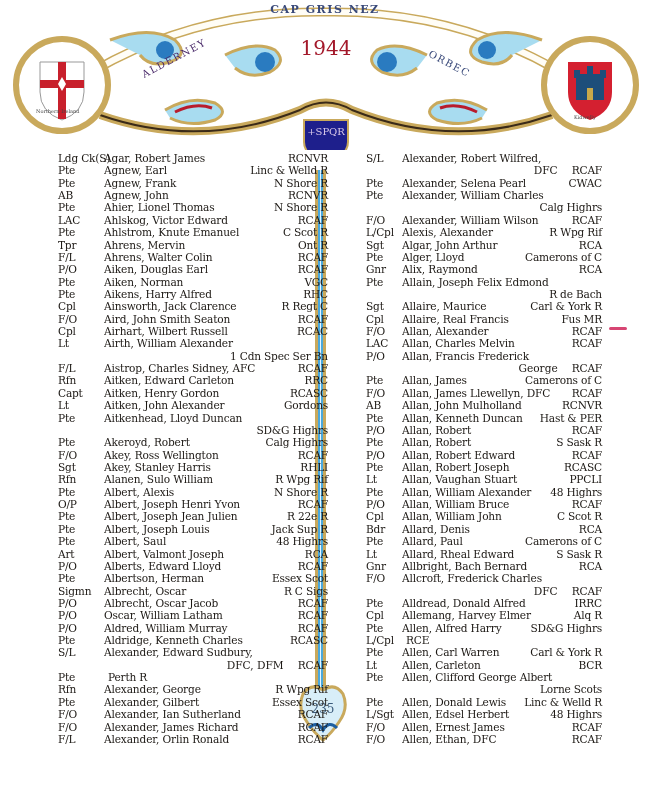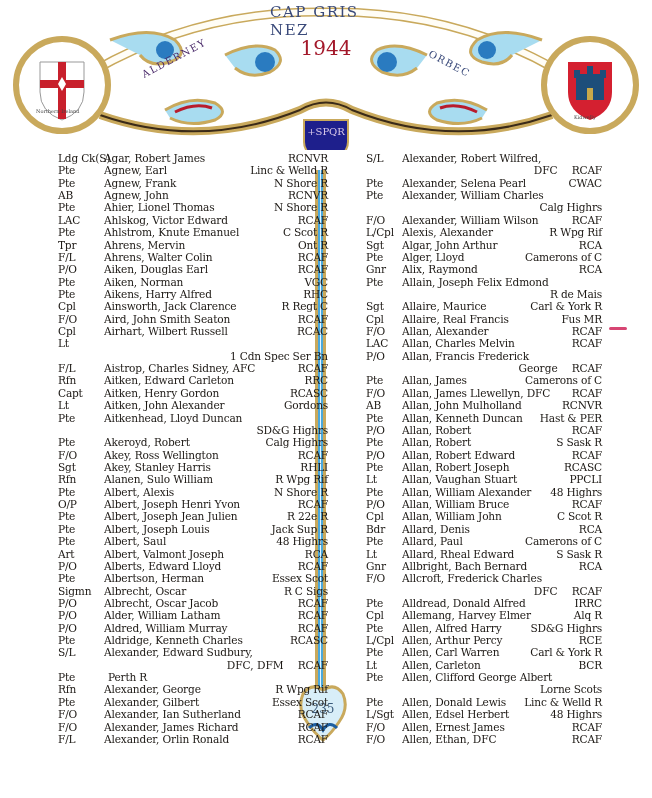--- a/index.html
+++ b/index.html
@@ -66,21 +66,21 @@
       <rect x="574" y="70" width="6" height="8" fill="#1d4e7a"></rect>
       <rect x="587" y="66" width="6" height="10" fill="#1d4e7a"></rect>
       <rect x="600" y="70" width="6" height="8" fill="#1d4e7a"></rect>
       <rect x="587" y="88" width="6" height="12" fill="#c8a94a"></rect>
     </g>
 
     <g>
       <path d="M304 120 L348 120 L348 142 Q348 156 326 162 Q304 156 304 142 Z" fill="#1e1f8c" stroke="#c9a95c" stroke-width="2"></path>
     </g>
   </svg>
-  <div style="position:absolute;left:270px;top:3px;width:110px;font-size:15px;color:#3a4a7a;letter-spacing:1.5px;">CAP GRIS NEZ</div>
+  <div style="position:absolute;left:270px;top:3px;width:110px;text-align:center;font-size:11px;color:#3a4a7a;letter-spacing:1.5px;font-weight:bold;">CAP GRIS NEZ</div>
   <div style="position:absolute;left:290px;top:36px;width:72px;text-align:center;font-size:20px;color:#a3182a;">1944</div>
   <div style="position:absolute;left:140px;top:70px;font-size:10px;color:#4a2a6a;letter-spacing:1.5px;transform:rotate(-28deg);transform-origin:left top;">ALDERNEY</div>
   <div style="position:absolute;left:432px;top:48px;font-size:10px;color:#3a4a7a;letter-spacing:1.5px;transform:rotate(28deg);transform-origin:left top;">ORBEC</div>
   <div style="position:absolute;left:36px;top:108px;font-size:5px;color:#444;">Northern Ireland</div>
   <div style="position:absolute;left:574px;top:114px;font-size:5px;color:#444;">Kidwelly</div>
   <div style="position:absolute;left:306px;top:126px;width:40px;text-align:center;font-size:10px;color:#d8c8e8;">+SPQR</div>
 </div>
 
 <svg class="stem" viewBox="0 0 11 540" preserveAspectRatio="none">
   <rect x="0" y="0" width="11" height="540" fill="#c9a95c"></rect>
@@ -169,20 +169,21 @@
       <span class="name">Aird, John Smith Seaton</span>
       <span class="unit">RCAF</span>
     </div>
     <div class="row">
       <span class="rank">Cpl</span>
       <span class="name">Airhart, Wilbert Russell</span>
       <span class="unit">RCAC</span>
     </div>
     <div class="row">
       <span class="rank">Lt</span>
+      <span class="name">Airth, William Alexander</span>
       <span class="unit"></span>
     </div>
     <div class="row cont">
       <span class="unit">1 Cdn Spec Ser Bn</span>
     </div>
     <div class="row">
       <span class="rank">F/L</span>
       <span class="name">Aistrop, Charles Sidney, AFC</span>
       <span class="unit">RCAF</span>
     </div>
@@ -274,21 +275,21 @@
       <span class="name">Albrecht, Oscar</span>
       <span class="unit">R C Sigs</span>
     </div>
     <div class="row">
       <span class="rank">P/O</span>
       <span class="name">Albrecht, Oscar Jacob</span>
       <span class="unit">RCAF</span>
     </div>
     <div class="row">
       <span class="rank">P/O</span>
-      <span class="name">Alder, William Latham</span>
+      <span class="name">Oscar, William Latham</span>
       <span class="unit">RCAF</span>
     </div>
     <div class="row">
       <span class="rank">P/O</span>
       <span class="name">Aldred, William Murray</span>
       <span class="unit">RCAF</span>
     </div>
     <div class="row">
       <span class="rank">Pte</span>
       <span class="name">Aldridge, Kenneth Charles</span>
@@ -381,21 +382,21 @@
       <span class="rank">Gnr</span>
       <span class="name">Alix, Raymond</span>
       <span class="unit">RCA</span>
     </div>
     <div class="row">
       <span class="rank">Pte</span>
       <span class="name">Allain, Joseph Felix Edmond</span>
       <span class="unit"></span>
     </div>
     <div class="row cont">
-      <span class="unit">R de Mais</span>
+      <span class="unit">R de Bach</span>
     </div>
     <div class="row">
       <span class="rank">Sgt</span>
       <span class="name">Allaire, Maurice</span>
       <span class="unit">Carl &amp; York R</span>
     </div>
     <div class="row">
       <span class="rank">Cpl</span>
       <span class="name">Allaire, Real Francis</span>
       <span class="unit">Fus MR</span>
@@ -518,21 +519,20 @@
       <span class="name">Allemang, Harvey Elmer</span>
       <span class="unit">Alq R</span>
     </div>
     <div class="row">
       <span class="rank">Pte</span>
       <span class="name">Allen, Alfred Harry</span>
       <span class="unit">SD&amp;G Highrs</span>
     </div>
     <div class="row">
       <span class="rank">L/Cpl</span>
-      <span class="name">Allen, Arthur Percy</span>
       <span class="unit">RCE</span>
     </div>
     <div class="row">
       <span class="rank">Pte</span>
       <span class="name">Allen, Carl Warren</span>
       <span class="unit">Carl &amp; York R</span>
     </div>
     <div class="row">
       <span class="rank">Lt</span>
       <span class="name">Allen, Carleton</span>

